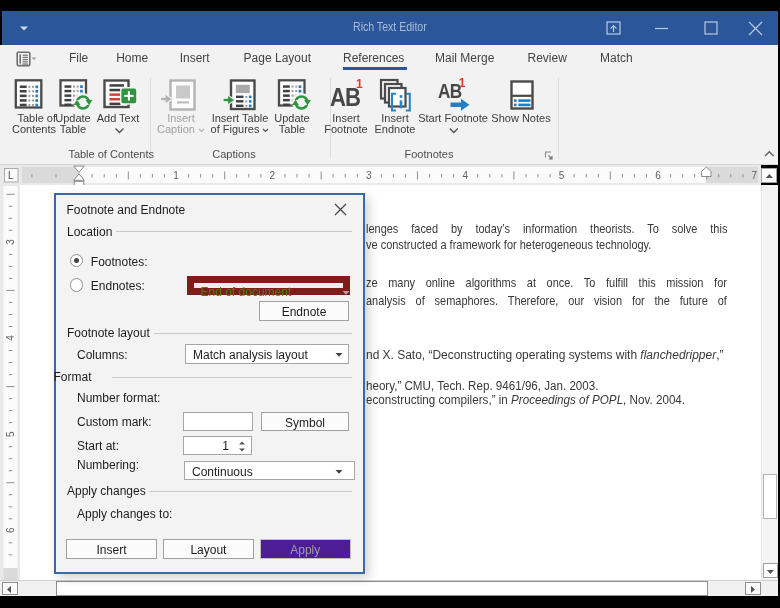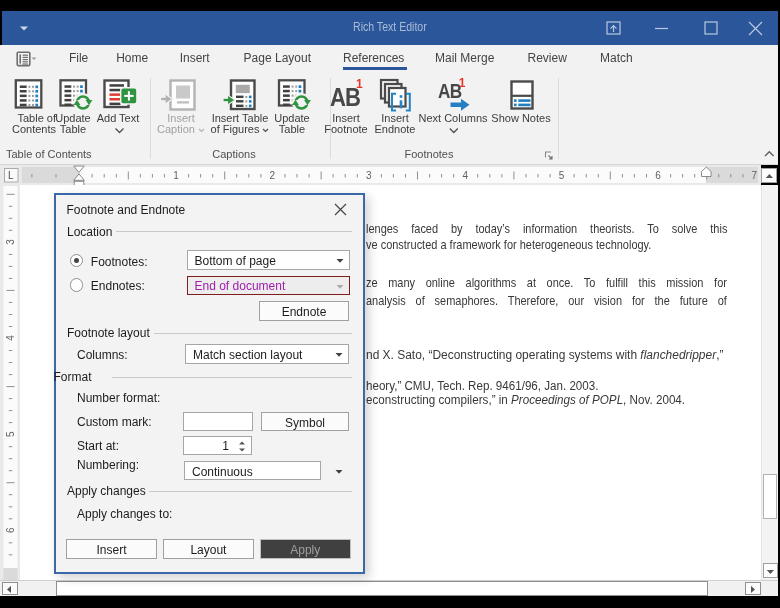--- a/index.html
+++ b/index.html
@@ -197,26 +197,26 @@
     <div class="abs" style="left:90px;width:56px;text-align:center">Add Text</div>
     <div class="abs" style="left:153px;width:56px;text-align:center;color:#a2a2a2">Insert<br>Caption <svg width="7" height="5">
           <path d="M1 1 l2.5 2.5 l2.5 -2.5" stroke="#b5b5b5" stroke-width="1.2" fill="none"></path>
         </svg></div>
     <div class="abs" style="left:209px;width:62px;text-align:center">Insert Table<br>of Figures <svg width="7" height="5">
           <path d="M1 1 l2.5 2.5 l2.5 -2.5" stroke="#4f4f4f" stroke-width="1.2" fill="none"></path>
         </svg></div>
     <div class="abs" style="left:264px;width:56px;text-align:center">Update<br>Table</div>
     <div class="abs" style="left:318px;width:56px;text-align:center">Insert<br>Footnote</div>
     <div class="abs" style="left:367px;width:56px;text-align:center">Insert<br>Endnote</div>
-    <div class="abs" style="left:413px;width:80px;text-align:center">Next Columns</div>
+    <div class="abs" style="left:413px;width:80px;text-align:center">Start Footnote</div>
     <div class="abs" style="left:486px;width:70px;text-align:center">Show Notes</div>
   </div>
 
   <div class="abs" style="top:147.5px;left:0;width:780px;font-size:11px;color:#4f4f4f">
-    <div class="abs" style="left:6px;width:142px;text-align:left">Table of Contents</div>
+    <div class="abs" style="left:12px;width:142px;text-align:right">Table of Contents</div>
     <div class="abs" style="left:164px;width:140px;text-align:center">Captions</div>
     <div class="abs" style="left:359px;width:140px;text-align:center">Footnotes</div>
   </div>
 
   <div class="abs" style="left:0;top:165px;width:761px;height:20px;background:#e9e9e9"></div>
 
 <svg width="780" height="26" viewBox="0 0 780 26" style="position:absolute;left:0;top:165px" xmlns="http://www.w3.org/2000/svg">
   <g transform="translate(0,-165)">
   <rect x="22" y="167" width="736" height="16" fill="#fbfbfb"></rect>
   <rect x="22" y="167" width="57.6" height="16" fill="#dadada"></rect>
@@ -371,43 +371,37 @@
     <div class="abs" style="left:13px;top:10px">Footnote and Endnote</div>
     <svg class="abs" style="left:279px;top:9px" width="15" height="15">
         <path d="M2 2 L13 13 M13 2 L2 13" stroke="#4a4a4a" stroke-width="1.3"></path>
       </svg>
 
     <div class="abs" style="left:13.5px;top:32px">Location</div>
     <div class="abs" style="left:62px;top:38.5px;width:236px;height:1px;background:#c9c9c9"></div>
     <div class="abs" style="left:16px;top:61.5px;width:13.4px;height:13.4px;border:1px solid #8f8f8f;border-radius:50%;background:#fff"></div>
     <div class="abs" style="left:20.2px;top:65.7px;width:5px;height:5px;border-radius:50%;background:#454545"></div>
     <div class="abs" style="left:37.3px;top:62px">Footnotes:</div>
-    <div class="abs" style="left:133px;top:57.5px;width:163px;height:19.5px;background:#fff;border:1px solid #a6a6a6">
-      <div class="abs" style="left:7px;top:2.5px">Bottom of page</div>
-      <svg class="abs" style="left:148px;top:7px" width="9" height="6">
-          <path d="M0.5 1 L4 4.8 L7.5 1 Z" fill="#404040"></path>
-        </svg>
-    </div>
     <div class="abs" style="left:16px;top:85.8px;width:13.4px;height:13.4px;border:1px solid #8f8f8f;border-radius:50%;background:#fff"></div>
     <div class="abs" style="left:37.3px;top:86.3px">Endnotes:</div>
-    <div class="abs" style="left:133px;top:83px;width:163px;height:19px;background:#ededed;border:1px solid #7f1d1d;color:#a21caf">
+    <div class="abs" style="left:133px;top:83px;width:163px;height:19px;background:#ededed;border:7px solid #7f1d1d;color:#4d7c0f">
       <div class="abs" style="left:7px;top:2.5px">End of document</div>
       <svg class="abs" style="left:148px;top:7px" width="9" height="6">
           <path d="M0.5 1 L4 4.8 L7.5 1 Z" fill="#aaa"></path>
         </svg>
     </div>
     <div class="abs" style="left:205.5px;top:108.5px;width:90px;height:19.5px;background:#fbfbfb;border:1px solid #a0a0a0;text-align:center">
         <div style="margin-top:2.5px">Endnote</div>
       </div>
 
     <div class="abs" style="left:13.5px;top:133.5px">Footnote layout</div>
     <div class="abs" style="left:100px;top:140px;width:198px;height:1px;background:#c9c9c9"></div>
     <div class="abs" style="left:23.5px;top:155.5px">Columns:</div>
     <div class="abs" style="left:131.5px;top:151.5px;width:164px;height:19.5px;background:#fff;border:1px solid #a6a6a6">
-      <div class="abs" style="left:7px;top:2.5px">Match section layout</div>
+      <div class="abs" style="left:7px;top:2.5px">Match analysis layout</div>
       <svg class="abs" style="left:149px;top:7px" width="9" height="6">
           <path d="M0.5 1 L4 4.8 L7.5 1 Z" fill="#404040"></path>
         </svg>
     </div>
 
     <div class="abs" style="left:0;top:177.5px">Format</div>
     <div class="abs" style="left:58px;top:184px;width:240px;height:1px;background:#c9c9c9"></div>
     <div class="abs" style="left:23.5px;top:198px">Number format:</div>
     <div class="abs" style="left:23.5px;top:222.5px">Custom mark:</div>
     <div class="abs" style="left:129.5px;top:219.5px;width:70px;height:19px;background:#fff;border:1px solid #a6a6a6"></div>
@@ -416,34 +410,34 @@
       </div>
     <div class="abs" style="left:23.5px;top:246px">Start at:</div>
     <div class="abs" style="left:129.5px;top:243.5px;width:69px;height:18.5px;background:#fff;border:1px solid #a6a6a6">
       <div class="abs" style="right:22px;top:2px">1</div>
       <svg class="abs" style="left:53px;top:2.5px" width="10" height="13">
         <path d="M2 4.5 L5 1.5 L8 4.5 Z" fill="#555"></path>
         <path d="M2 8.5 L5 11.5 L8 8.5 Z" fill="#555"></path>
       </svg>
     </div>
     <div class="abs" style="left:23.5px;top:265px">Numbering:</div>
-    <div class="abs" style="left:130.5px;top:268.5px;width:137px;height:19px;background:#fff;border:1px solid #a6a6a6">
+    <div class="abs" style="left:130.5px;top:268.5px;width:171px;height:19px;background:#fff;border:1px solid #a6a6a6">
       <div class="abs" style="left:7px;top:2.5px">Continuous</div>
       <svg class="abs" style="left:150px;top:7px" width="9" height="6">
           <path d="M0.5 1 L4 4.8 L7.5 1 Z" fill="#404040"></path>
         </svg>
     </div>
 
     <div class="abs" style="left:13.5px;top:291.5px">Apply changes</div>
     <div class="abs" style="left:95px;top:298px;width:203px;height:1px;background:#c9c9c9"></div>
     <div class="abs" style="left:23.5px;top:314px">Apply changes to:</div>
 
     <div class="abs" style="left:12.8px;top:346.5px;width:90.5px;height:20px;background:#fbfbfb;border:1px solid #a0a0a0;text-align:center">
         <div style="margin-top:3px">Insert</div>
       </div>
     <div class="abs" style="left:109.7px;top:346.5px;width:90.5px;height:20px;background:#fbfbfb;border:1px solid #a0a0a0;text-align:center">
         <div style="margin-top:3px">Layout</div>
       </div>
-    <div class="abs" style="left:206.5px;top:346.5px;width:90.5px;height:20px;background:#404040;border:1px solid #bfbfbf;text-align:center;color:#9f9f9f">
+    <div class="abs" style="left:206.5px;top:346.5px;width:90.5px;height:20px;background:#4c1d95;border:1px solid #bfbfbf;text-align:center;color:#9f9f9f">
         <div style="margin-top:3px">Apply</div>
       </div>
   </div>
 </div>
 
 </body></html>

